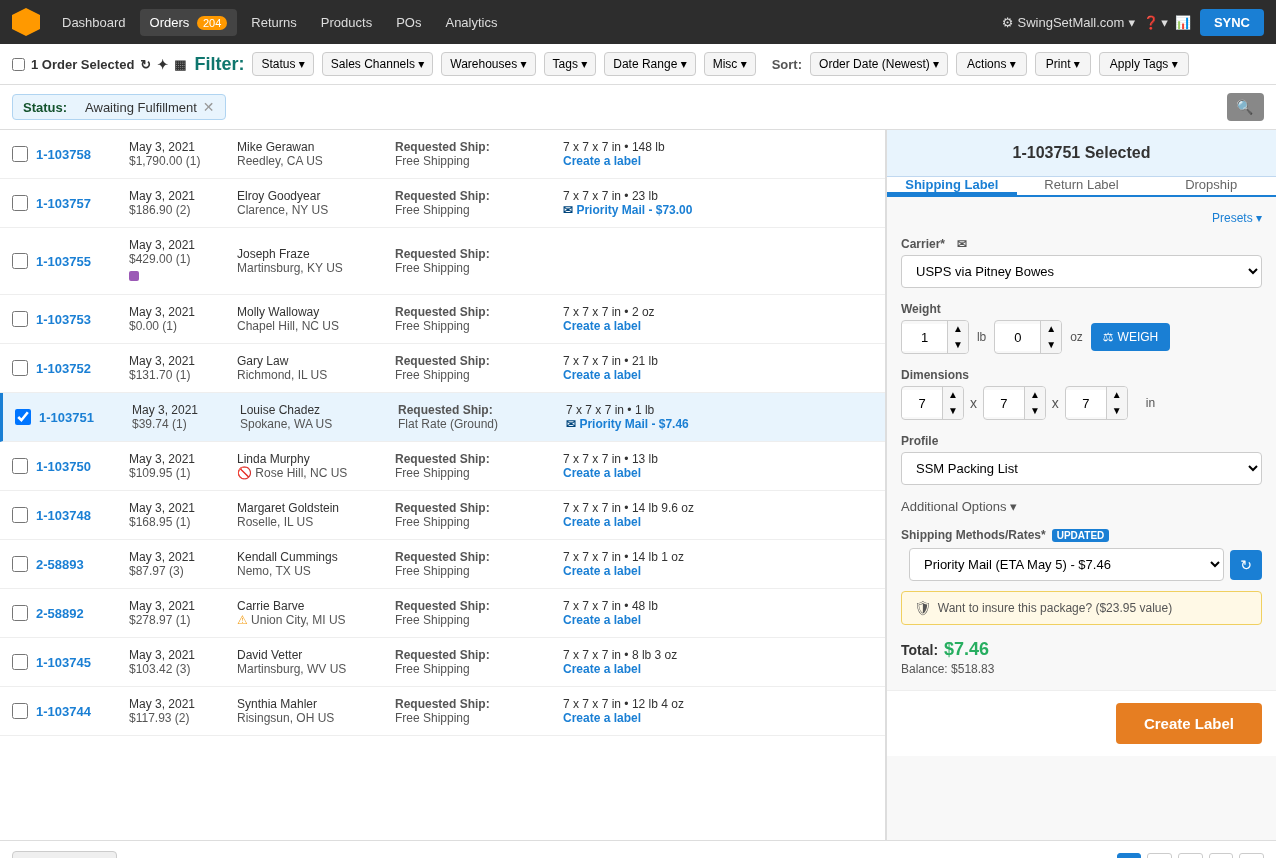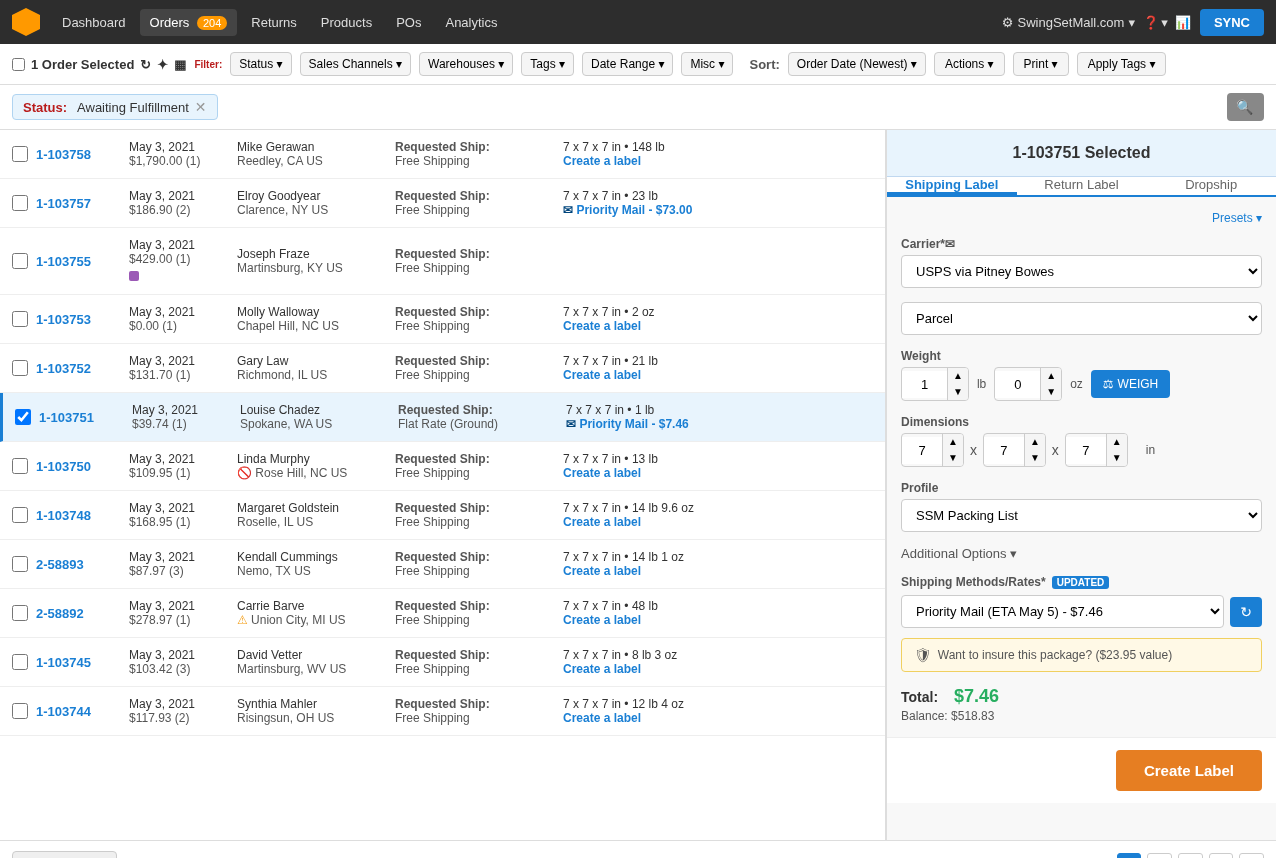--- a/index.html
+++ b/index.html
@@ -82,21 +82,21 @@
       flex-wrap: wrap;
     }
     .order-selected {
       display: flex;
       align-items: center;
       gap: 6px;
       font-size: 13px;
       font-weight: bold;
       white-space: nowrap;
     }
-    .filter-label { font-size: 10px; color: #b91c1c; font-weight: bold; }
+    .filter-label { font-size: 18px; color: #0f766e; font-weight: bold; }
     .filter-btn {
       background: #f5f5f5;
       border: 1px solid #ccc;
       border-radius: 4px;
       padding: 4px 8px;
       font-size: 12px;
       cursor: pointer;
       display: flex;
       align-items: center;
       gap: 3px;
@@ -133,21 +133,21 @@
     .status-tag {
       display: flex;
       align-items: center;
       gap: 6px;
       background: #e8f4fd;
       border: 1px solid #b0d4f1;
       border-radius: 4px;
       padding: 4px 10px;
       font-size: 13px;
     }
-    .status-tag-label { color: #b91c1c; font-weight: bold; margin-right: 4px; }
+    .status-tag-label { color: #14532d; font-weight: bold; margin-right: 12px; }
     .status-tag-value { color: #333; }
     .status-tag-close { cursor: pointer; color: #999; font-size: 14px; }
     .search-icon-btn {
       margin-left: auto;
       background: #888;
       border: none;
       border-radius: 4px;
       color: #fff;
       padding: 6px 10px;
       cursor: pointer;
@@ -234,21 +234,21 @@
     .presets-btn { font-size: 12px; color: #1a7fd4; cursor: pointer; background: none; border: none; }
 
     .field-group { margin-bottom: 14px; }
     .field-label {
       font-size: 12px;
       font-weight: bold;
       color: #555;
       margin-bottom: 4px;
       display: flex;
       align-items: center;
-      gap: 0;
+      gap: 12px;
     }
     .field-select {
       width: 100%;
       padding: 7px 10px;
       border: 1px solid #ccc;
       border-radius: 4px;
       font-size: 13px;
       background: #fff;
       cursor: pointer;
     }
@@ -354,20 +354,21 @@
       gap: 6px;
       align-items: center;
     }
     .methods-select {
       flex: 1;
       padding: 7px 10px;
       border: 1px solid #ccc;
       border-radius: 4px;
       font-size: 13px;
       background: #fff;
+      margin-left: 8px;
     }
     .refresh-btn {
       background: #1a7fd4;
       border: none;
       color: #fff;
       border-radius: 4px;
       padding: 7px 10px;
       cursor: pointer;
       font-size: 14px;
     }
@@ -382,21 +383,21 @@
       margin-top: 10px;
       display: flex;
       align-items: center;
       gap: 6px;
     }
     .insurance-icon { font-size: 14px; }
 
     .total-row {
       display: flex;
       align-items: baseline;
-      gap: 16px;
+      gap: 6px;
       margin-top: 14px;
     }
     .total-label { font-size: 14px; font-weight: bold; color: #333; }
     .total-amount { font-size: 18px; font-weight: bold; color: #27ae60; }
     .balance-label { font-size: 12px; color: #555; margin-top: 2px; }
 
     .panel-footer {
       padding: 12px 14px;
       display: flex;
       justify-content: flex-end;
@@ -775,21 +776,20 @@
 
       <div class="field-group">
         <div class="field-label">
           <span>Carrier*</span>
           <span>✉</span>
         </div>
         <select class="field-select"><option>USPS via Pitney Bowes</option><option>FedEx</option><option>UPS</option></select>
       </div>
 
       <div class="field-group">
-        <select class="field-select"><option>Parcel</option><option>Flat Rate Box</option><option>Flat Rate Envelope</option></select>
       </div>
 
       <div class="field-group">
         <div class="field-label">Weight</div>
         <div class="weight-row">
           <div class="weight-input-group">
             <input class="weight-input" type="text" value="1" style="">
             <div class="weight-spinners">
               <button class="spinner-btn">▲</button>
               <button class="spinner-btn">▼</button>

